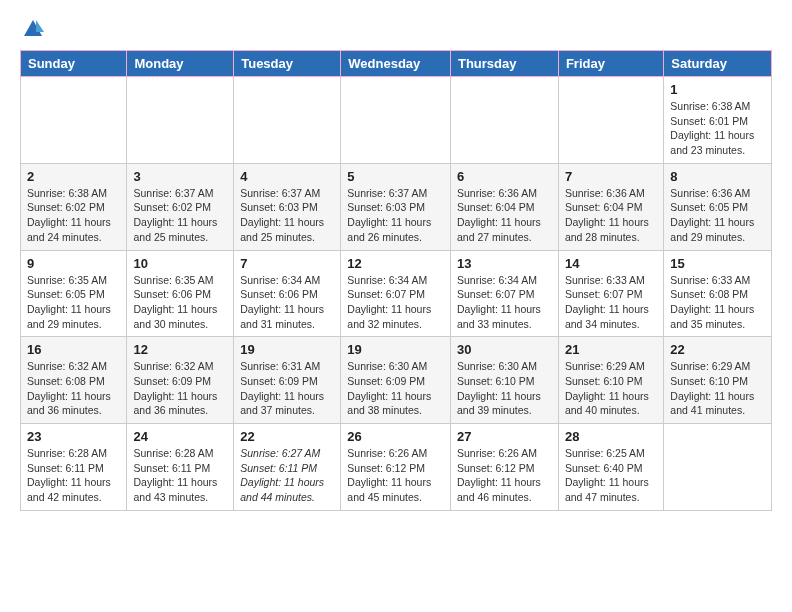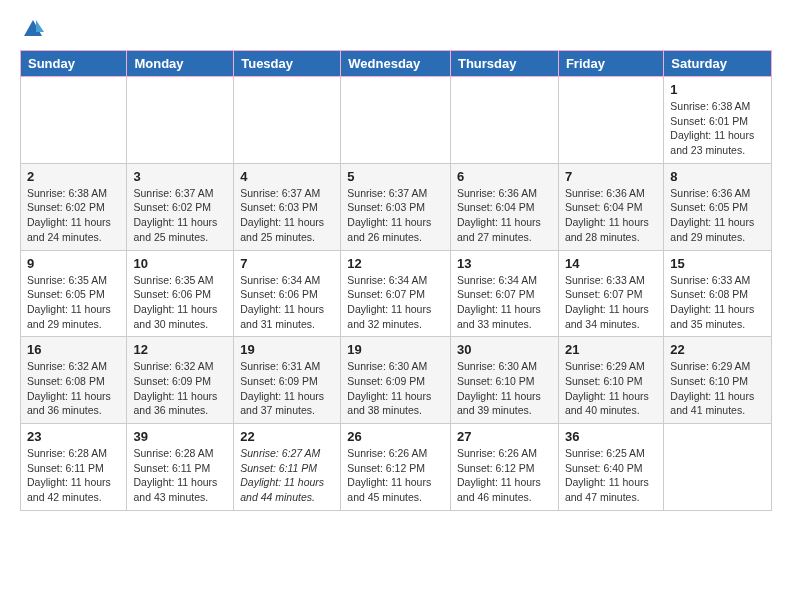--- a/index.html
+++ b/index.html
@@ -306,21 +306,21 @@
         </tr>
         <tr>
           <td>
             <span class="day-num">23</span>
             <div class="day-info" style="white-space: pre-line;">Sunrise: 6:28 AM
 Sunset: 6:11 PM
 Daylight: 11 hours
 and 42 minutes.</div>
           </td>
           <td>
-            <span class="day-num">39</span>
+            <span class="day-num">24</span>
             <div class="day-info" style="white-space: pre-line;">Sunrise: 6:28 AM
 Sunset: 6:11 PM
 Daylight: 11 hours
 and 43 minutes.</div>
           </td>
           <td>
             <span class="day-num">22</span>
             <div class="day-info" style="white-space: pre-line; font-style: italic;">Sunrise: 6:27 AM
 Sunset: 6:11 PM
 Daylight: 11 hours
@@ -334,21 +334,21 @@
 and 45 minutes.</div>
           </td>
           <td>
             <span class="day-num">27</span>
             <div class="day-info" style="white-space: pre-line;">Sunrise: 6:26 AM
 Sunset: 6:12 PM
 Daylight: 11 hours
 and 46 minutes.</div>
           </td>
           <td>
-            <span class="day-num">36</span>
+            <span class="day-num">28</span>
             <div class="day-info" style="white-space: pre-line;">Sunrise: 6:25 AM
 Sunset: 6:40 PM
 Daylight: 11 hours
 and 47 minutes.</div>
           </td>
           <td class="empty-cell"></td>
         </tr>
       </tbody>
   </table>
 </div>

